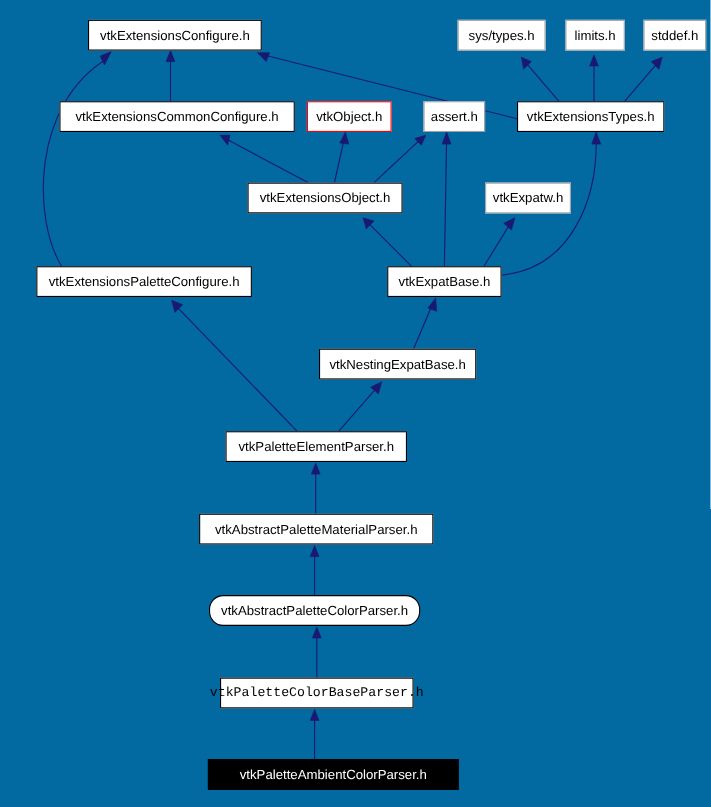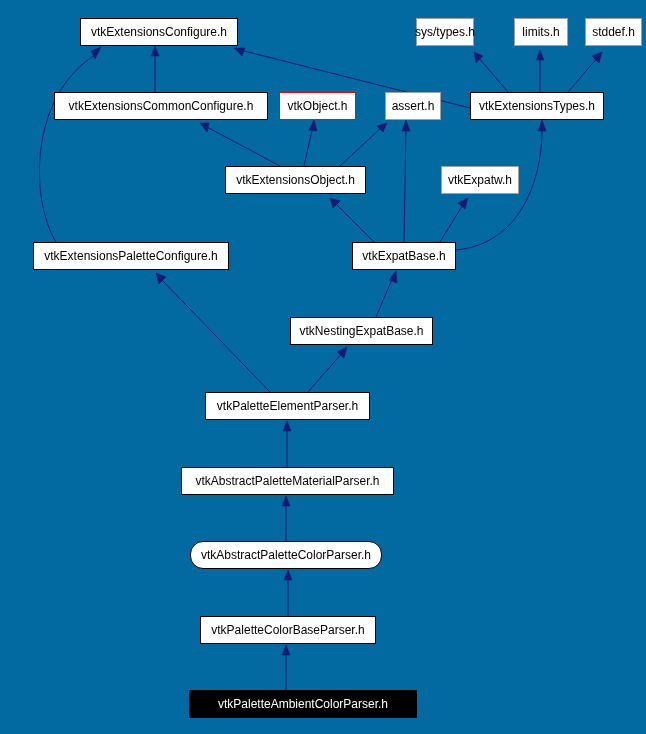--- a/index.html
+++ b/index.html
@@ -150,21 +150,21 @@
       </g>
       <g>
         <path class="edge-path" d="M 286,690 L 286,651" stroke="#191970"></path>
         <polygon class="edge-head" points="286,645 282,655 290,655" fill="#191970"></polygon>
       </g>
     </svg>
   <div id="nodes-layer">
       <div class="node" style="left: 80px; top: 18px; width: 158px; height: 28px;">
         <span class="node-label">vtkExtensionsConfigure.h</span>
       </div>
-      <div class="node border-grey" style="left: 416px; top: 18px; width: 58px; height: 28px;">
+      <div class="node border-grey" style="left: 416px; top: 18px; width: 80px; height: 28px;">
         <span class="node-label">sys/types.h</span>
       </div>
       <div class="node border-grey" style="left: 514px; top: 18px; width: 54px; height: 28px;">
         <span class="node-label">limits.h</span>
       </div>
       <div class="node border-grey" style="left: 585px; top: 18px; width: 57px; height: 28px;">
         <span class="node-label">stddef.h</span>
       </div>
       <div class="node" style="left: 54px; top: 92px; width: 214px; height: 28px;">
         <span class="node-label">vtkExtensionsCommonConfigure.h</span>
@@ -195,20 +195,20 @@
       </div>
       <div class="node" style="left: 205px; top: 392px; width: 165px; height: 28px;">
         <span class="node-label">vtkPaletteElementParser.h</span>
       </div>
       <div class="node" style="left: 181px; top: 467px; width: 213px; height: 28px;">
         <span class="node-label">vtkAbstractPaletteMaterialParser.h</span>
       </div>
       <div class="node" style="left: 190px; top: 541px; width: 192px; height: 28px; border-radius: 13px;">
         <span class="node-label">vtkAbstractPaletteColorParser.h</span>
       </div>
-      <div class="node" style="left: 200px; top: 616px; width: 176px; height: 28px;">
+      <div class="node" style="left: 200px; top: 616px; width: 176px; height: 28px; font-family: Liberation Mono, monospace;">
         <span class="node-label">vtkPaletteColorBaseParser.h</span>
       </div>
       <div class="node current" style="left: 189px; top: 690px; width: 228px; height: 28px;">
         <span class="node-label">vtkPaletteAmbientColorParser.h</span>
       </div>
     </div>
 </div>
 
 </body></html>

